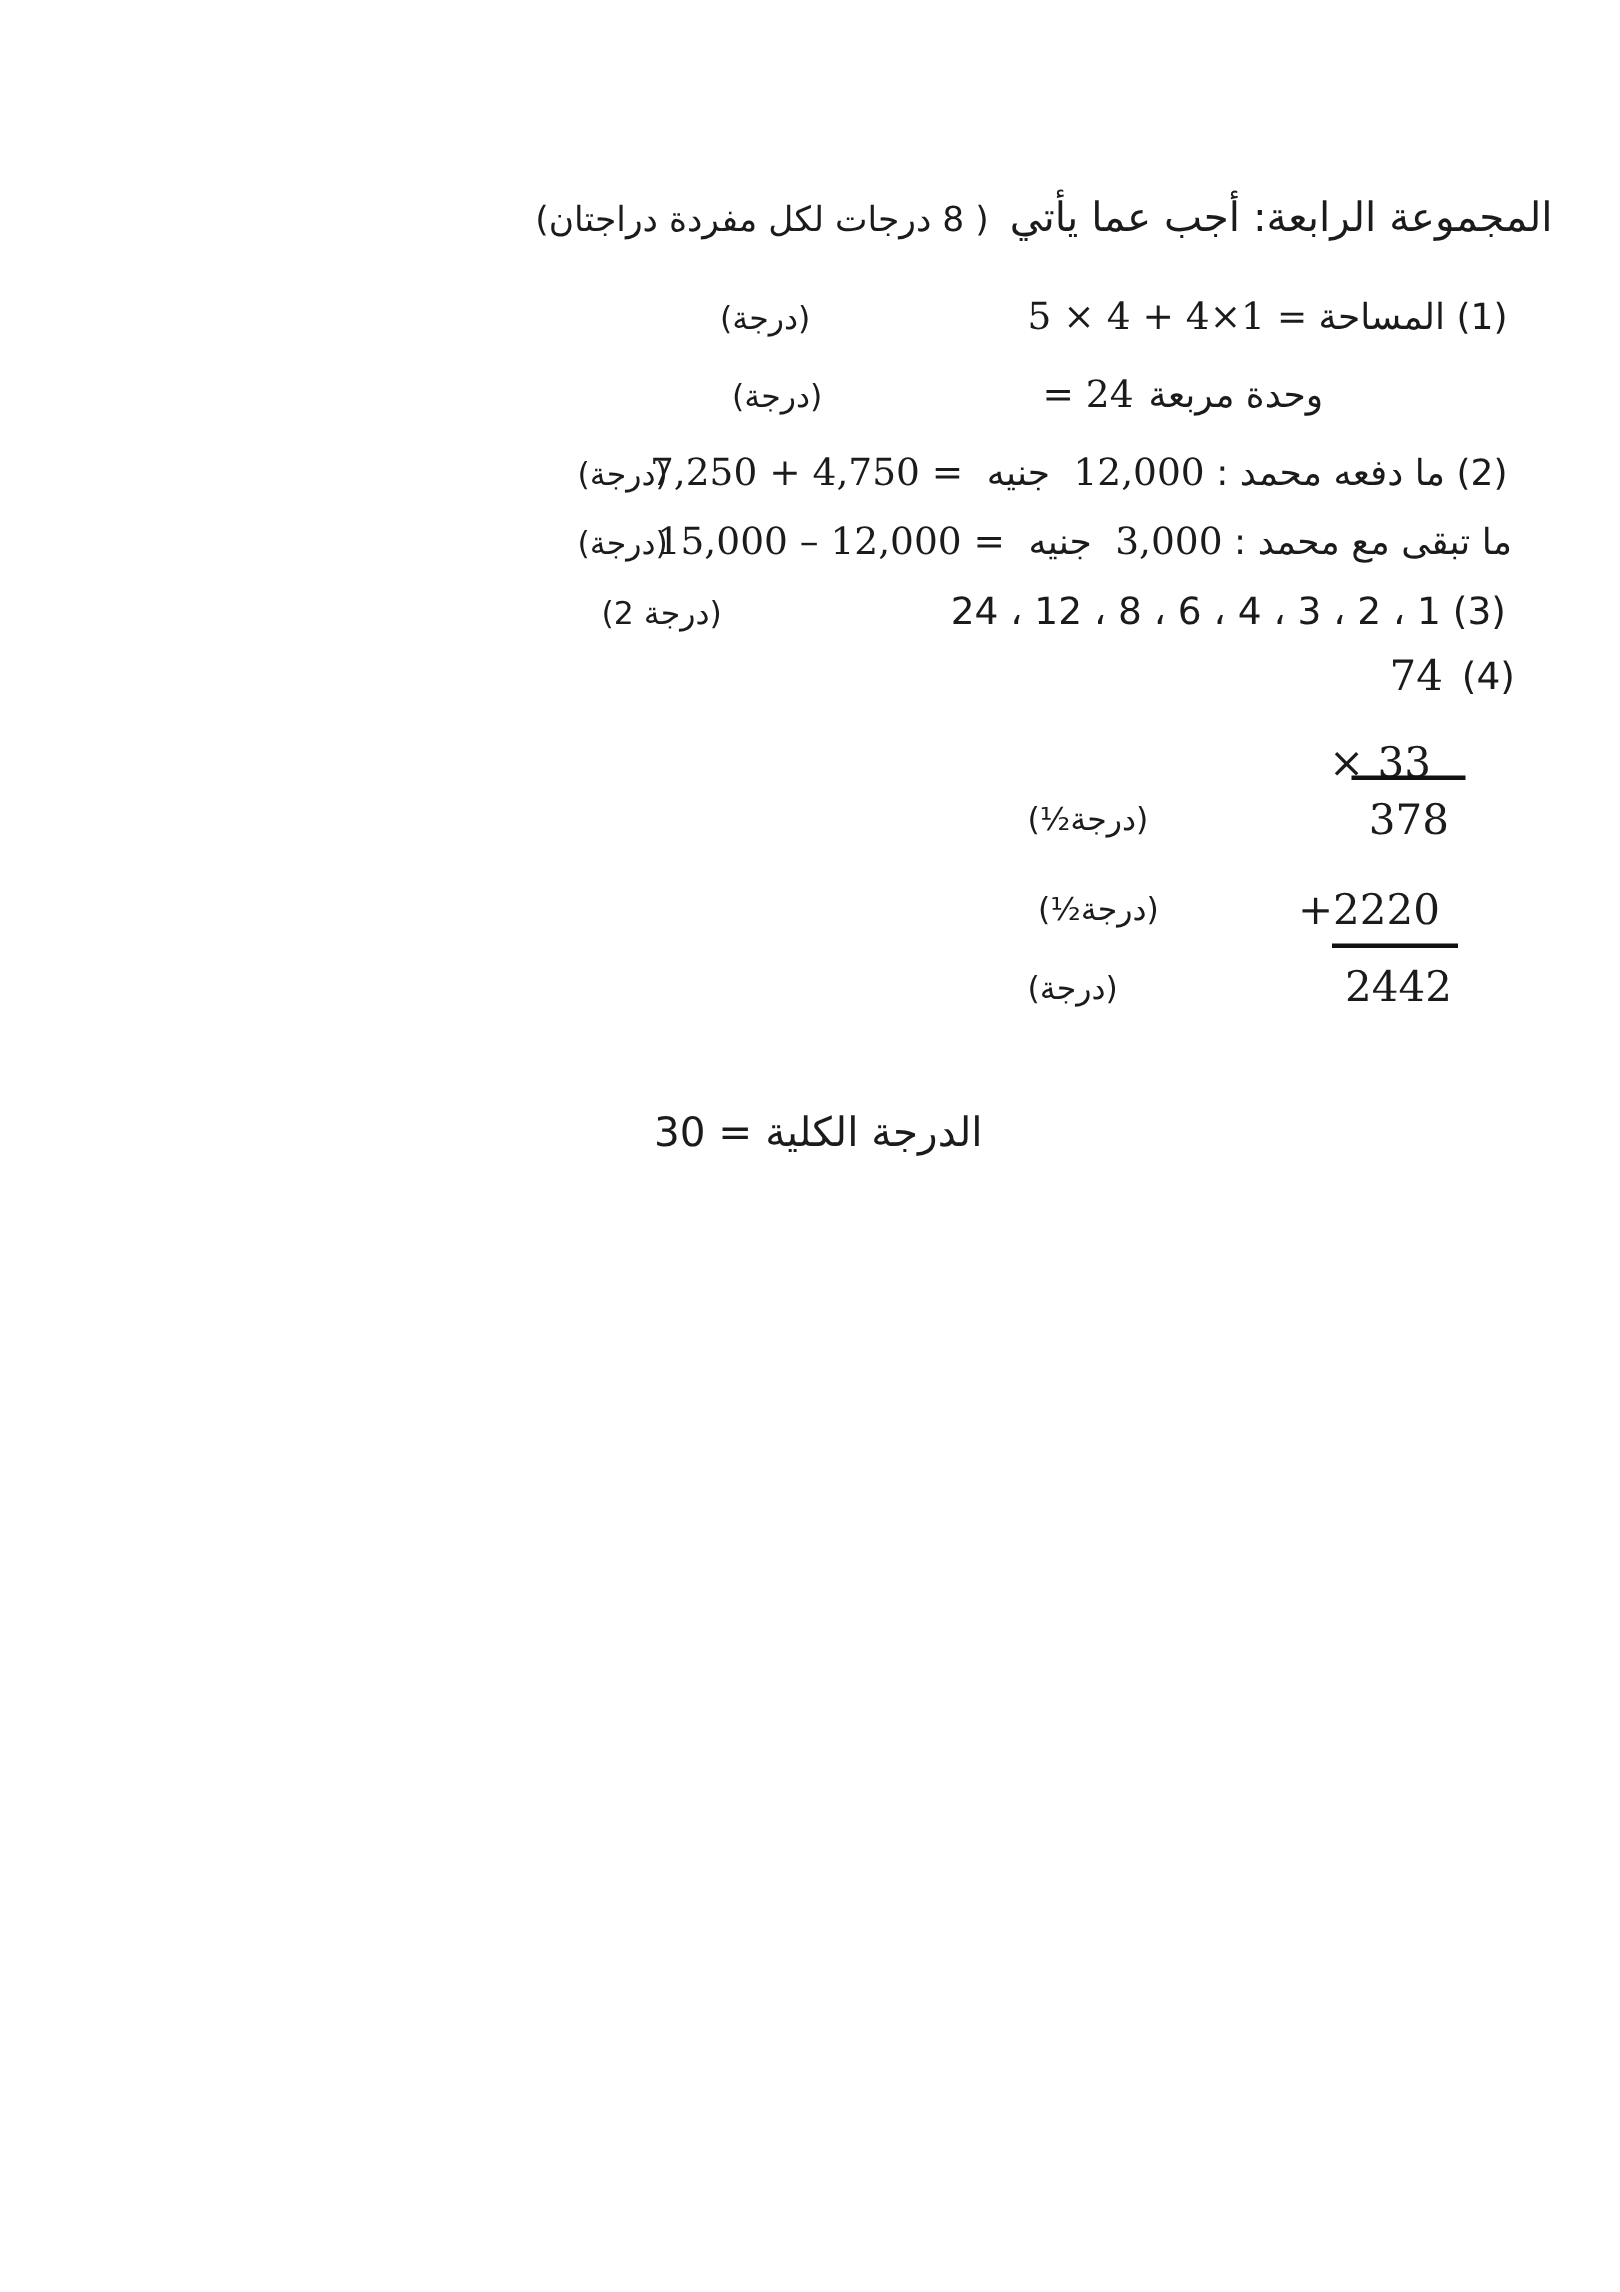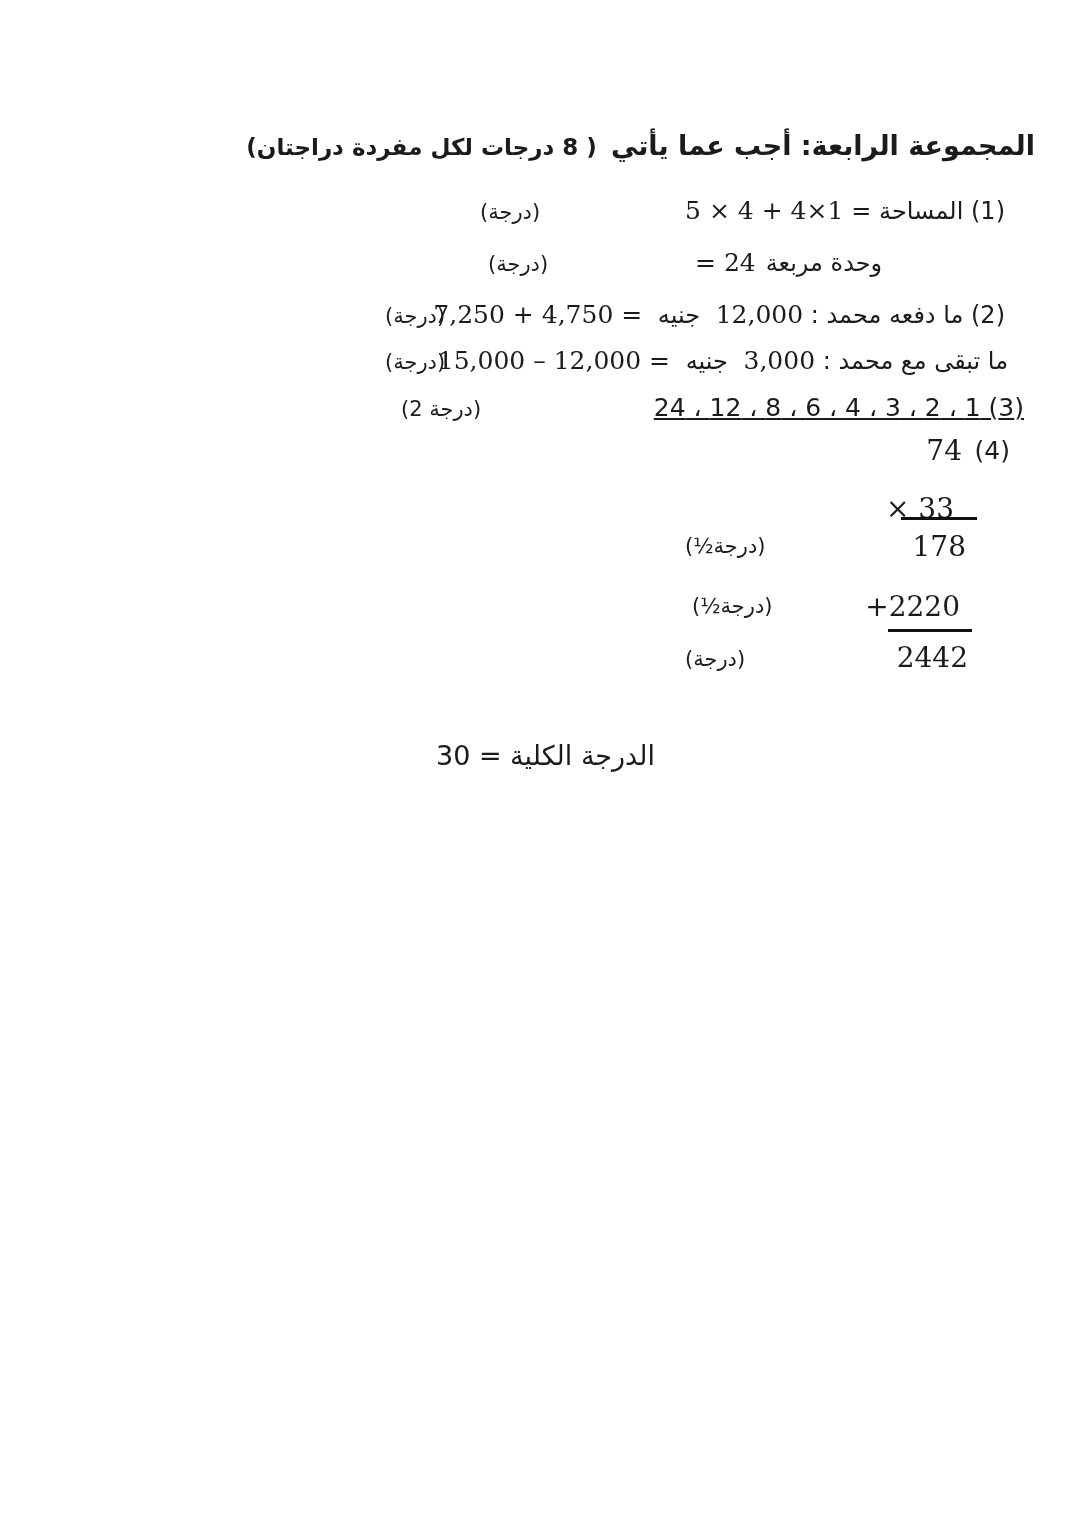--- a/index.html
+++ b/index.html
@@ -6,21 +6,21 @@
   body{
     width:1080px;height:1528px;position:relative;
     background:#ffffff;color:#1b1b1b;
     font-family:"DejaVu Sans",sans-serif;
     overflow:hidden;
   }
   .row{position:absolute;white-space:nowrap;}
   .ar{font-family:"DejaVu Sans",sans-serif;direction:rtl;unicode-bidi:isolate;}
   .ltrwrap{direction:ltr;unicode-bidi:isolate;}
   .num{font-family:"DejaVu Serif","Liberation Serif",serif;direction:ltr;unicode-bidi:isolate;}
-  .header{font-weight:bold;font-size:27px;}
+  .header{font-weight:normal;font-size:27px;}
   .header .note{font-size:23px;margin-right:14px;}
   .problem{font-size:24px;}
   .problem .num{font-size:25px;}
   .mark{position:absolute;font-size:21px;direction:ltr;unicode-bidi:isolate;
         font-family:"DejaVu Sans",sans-serif;}
   .multnum{font-family:"DejaVu Serif","Liberation Serif",serif;font-size:28px;
            position:absolute;text-align:right;direction:ltr;}
   .mrule{position:absolute;height:3px;background:#111;}
   .total{font-weight:normal;font-size:27px;direction:rtl;unicode-bidi:isolate;}
   .gap{display:inline-block;width:10px;}
@@ -63,29 +63,29 @@
   <span class="ar" style="position:absolute; right:72px;">
     <span>ما تبقى مع محمد :</span>
     <span class="num">3,000</span>
     <span class="cur">جنيه</span>
     <span class="num">15,000 – 12,000 =</span>
   </span>
 </div>
 
 <div class="row problem" style="top:393px; left:0; width:1080px;">
   <span class="mark" style="left:401px; top:4px;">(2 درجة)</span>
-  <span class="ar" style="position:absolute; right:56px; font-size:25px;text-decoration:underline;">(3) 1 ، 2 ، 3 ، 4 ، 6 ، 8 ، 12 ، 24</span>
+  <span class="ar" style="position:absolute; right:76px; font-size:25px;">(3) 1 ، 2 ، 3 ، 4 ، 6 ، 8 ، 12 ، 24</span>
 </div>
 
 <div class="row" style="top:0; left:0; width:1080px; height:0;">
   <span class="multnum" style="top:436px; right:70px; font-family:'DejaVu Sans',sans-serif; font-size:25px;">(4)</span>
   <span class="multnum" style="top:434px; right:118px;">74</span>
   <span class="multnum" style="top:492px; right:126px;">× 33</span>
   <div class="mrule" style="top:517px; left:901px; width:76px;"></div>
-  <span class="multnum" style="top:530px; right:114px;">178</span>
+  <span class="multnum" style="top:530px; right:114px;">378</span>
   <span class="mark" style="left:685px; top:534px;">(½درجة)</span>
   <span class="multnum" style="top:590px; right:120px;">+2220</span>
   <span class="mark" style="left:692px; top:594px;">(½درجة)</span>
   <div class="mrule" style="top:629px; left:888px; width:84px;"></div>
   <span class="multnum" style="top:641px; right:112px;">2442</span>
   <span class="mark" style="left:685px; top:647px;">(درجة)</span>
 </div>
 
 <div class="row total" style="top:740px; right:425px;">الدرجة الكلية = 30</div>
 

